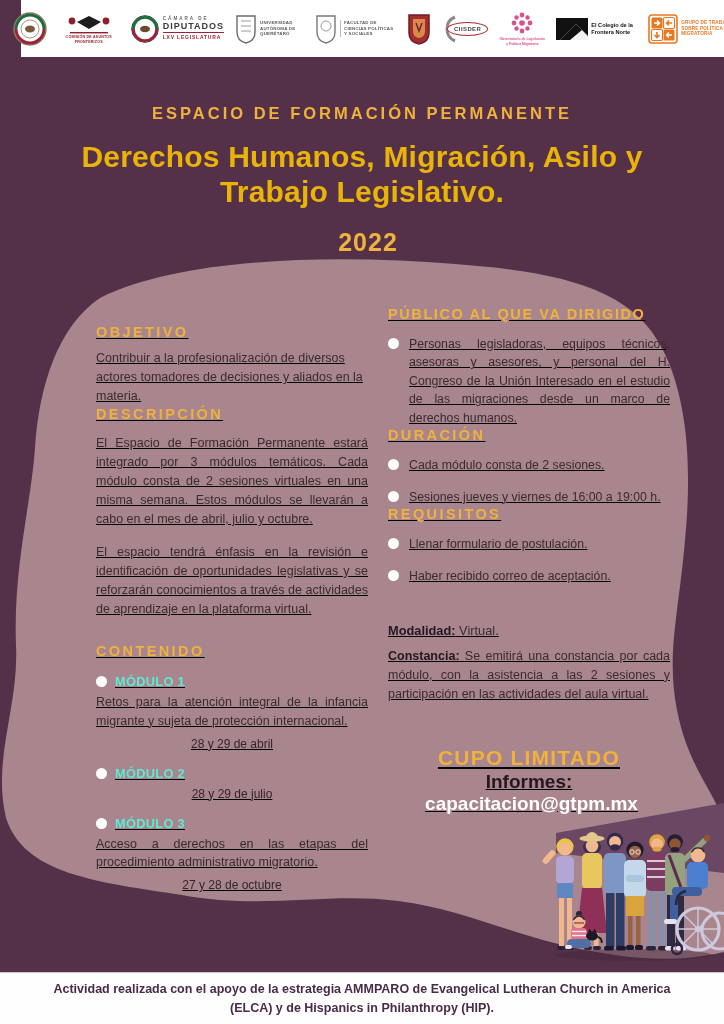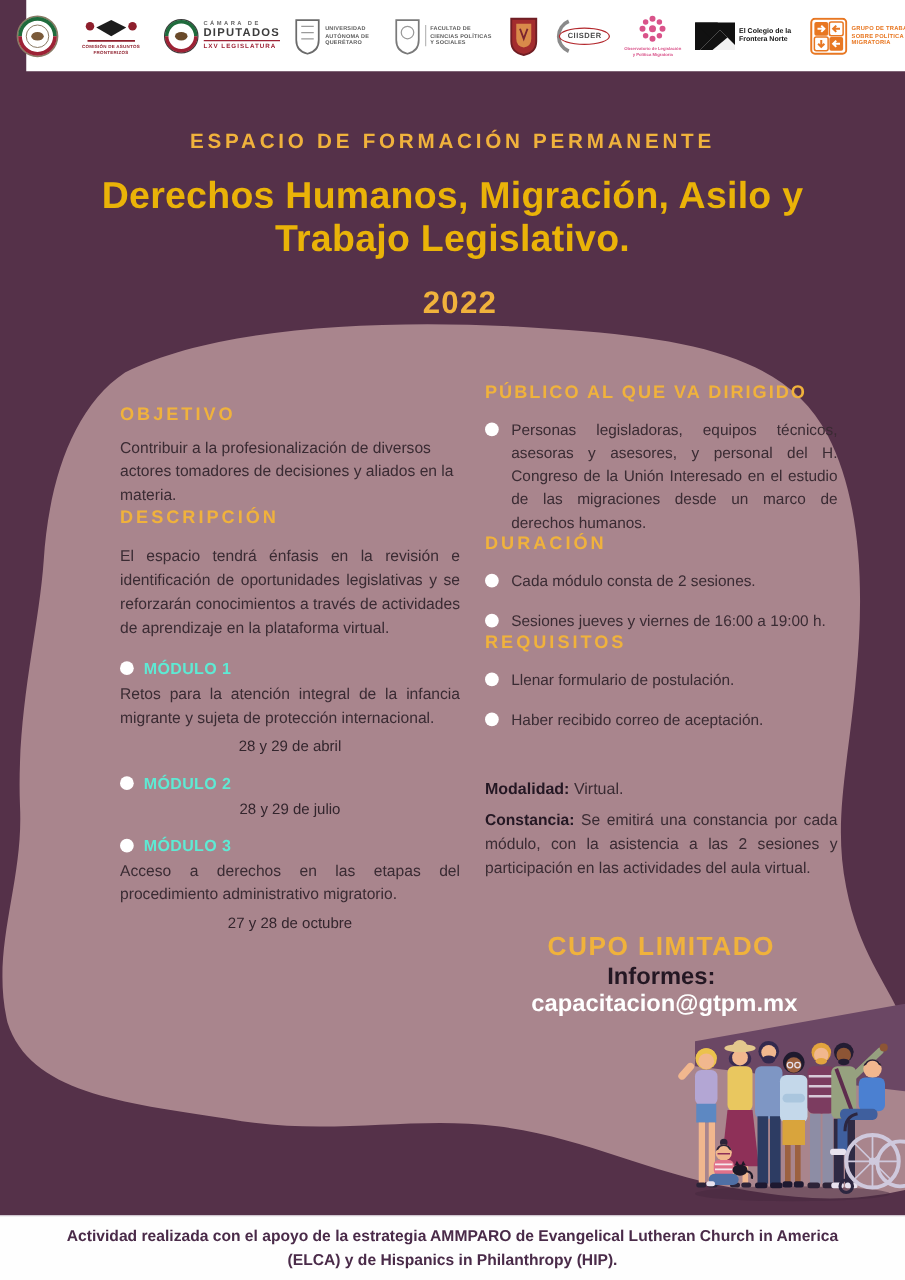--- a/index.html
+++ b/index.html
@@ -29,21 +29,21 @@
   
   .title-block{position:absolute;top:104px;left:0;right:0;text-align:center;z-index:3;}
   .kicker{color:#f0b23c;font-size:16.5px;font-weight:700;letter-spacing:3px;}
   .main-title{margin:16px auto 0;width:650px;color:#eab308;font-size:30px;line-height:1.18;font-weight:700;letter-spacing:.2px;}
   .year{margin-top:18px;color:#f0b23c;font-size:25px;font-weight:700;letter-spacing:1px;padding-left:12px;}
 
   
   .blob-svg{position:absolute;top:0;left:0;z-index:1;}
 
   
-  .col{position:absolute;z-index:3;}
+  .col{position:absolute;z-index:3;text-decoration:underline;}
   .col-left{left:96px;top:324px;width:272px;}
   .col-right{left:388px;top:306px;width:282px;}
   h3.section{color:#f0b23c;font-size:14.5px;font-weight:700;letter-spacing:2.4px;margin:0;}
   p.body{font-size:12.5px;color:#3a2b33;line-height:1.52;margin:9px 0 0;}
   .just{text-align:justify;}
   .mt-sec{margin-top:26px;}
   .b{font-weight:700;color:#241723;}
 
   .bullet{width:11px;height:11px;background:#ffffff;border-radius:50%;flex:0 0 auto;}
   .li{display:flex;gap:10px;margin-top:13px;align-items:flex-start;}
@@ -218,22 +218,24 @@
     <div class="kicker">ESPACIO DE FORMACIÓN PERMANENTE</div>
     <div class="main-title">Derechos Humanos, Migración, Asilo y Trabajo Legislativo.</div>
     <div class="year">2022</div>
   </div>
 
   <div class="col col-left">
     <h3 class="section">OBJETIVO</h3>
     <p class="body">Contribuir a la profesionalización de diversos actores tomadores de decisiones y aliados en la materia.</p>
 
     <h3 class="section mt-sec">DESCRIPCIÓN</h3>
+    <p class="body just" style="margin-top:12px;">El Espacio de Formación Permanente estará integrado por 3 módulos temáticos. Cada módulo consta de 2 sesiones virtuales en una misma semana. Estos módulos se llevarán a cabo en el mes de abril, julio y octubre.</p>
     <p class="body just" style="margin-top:14px;">El espacio tendrá énfasis en la revisión e identificación de oportunidades legislativas y se reforzarán conocimientos a través de actividades de aprendizaje en la plataforma virtual.</p>
 
+    <h3 class="section" style="margin-top:24px;">CONTENIDO</h3>
 
     <div class="module">
       <div class="module-label-row">
         <span class="bullet"></span>
         <span class="module-label">MÓDULO 1</span>
       </div>
       <p class="module-text">Retos para la atención integral de la infancia migrante y sujeta de protección internacional.</p>
       <p class="module-date">28 y 29 de abril</p>
     </div>
 

